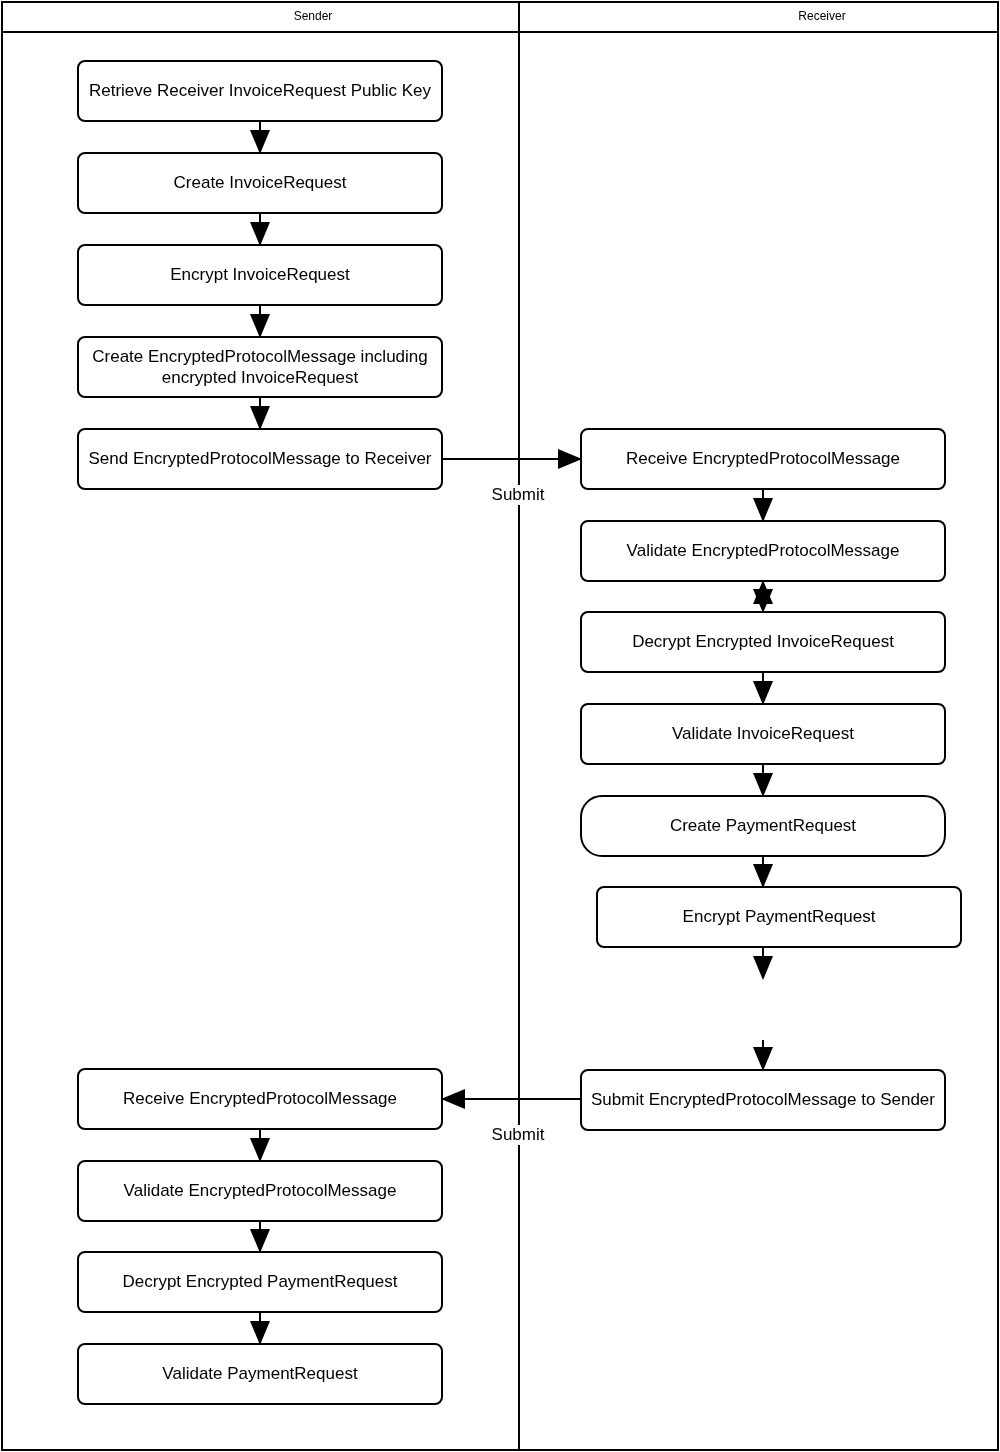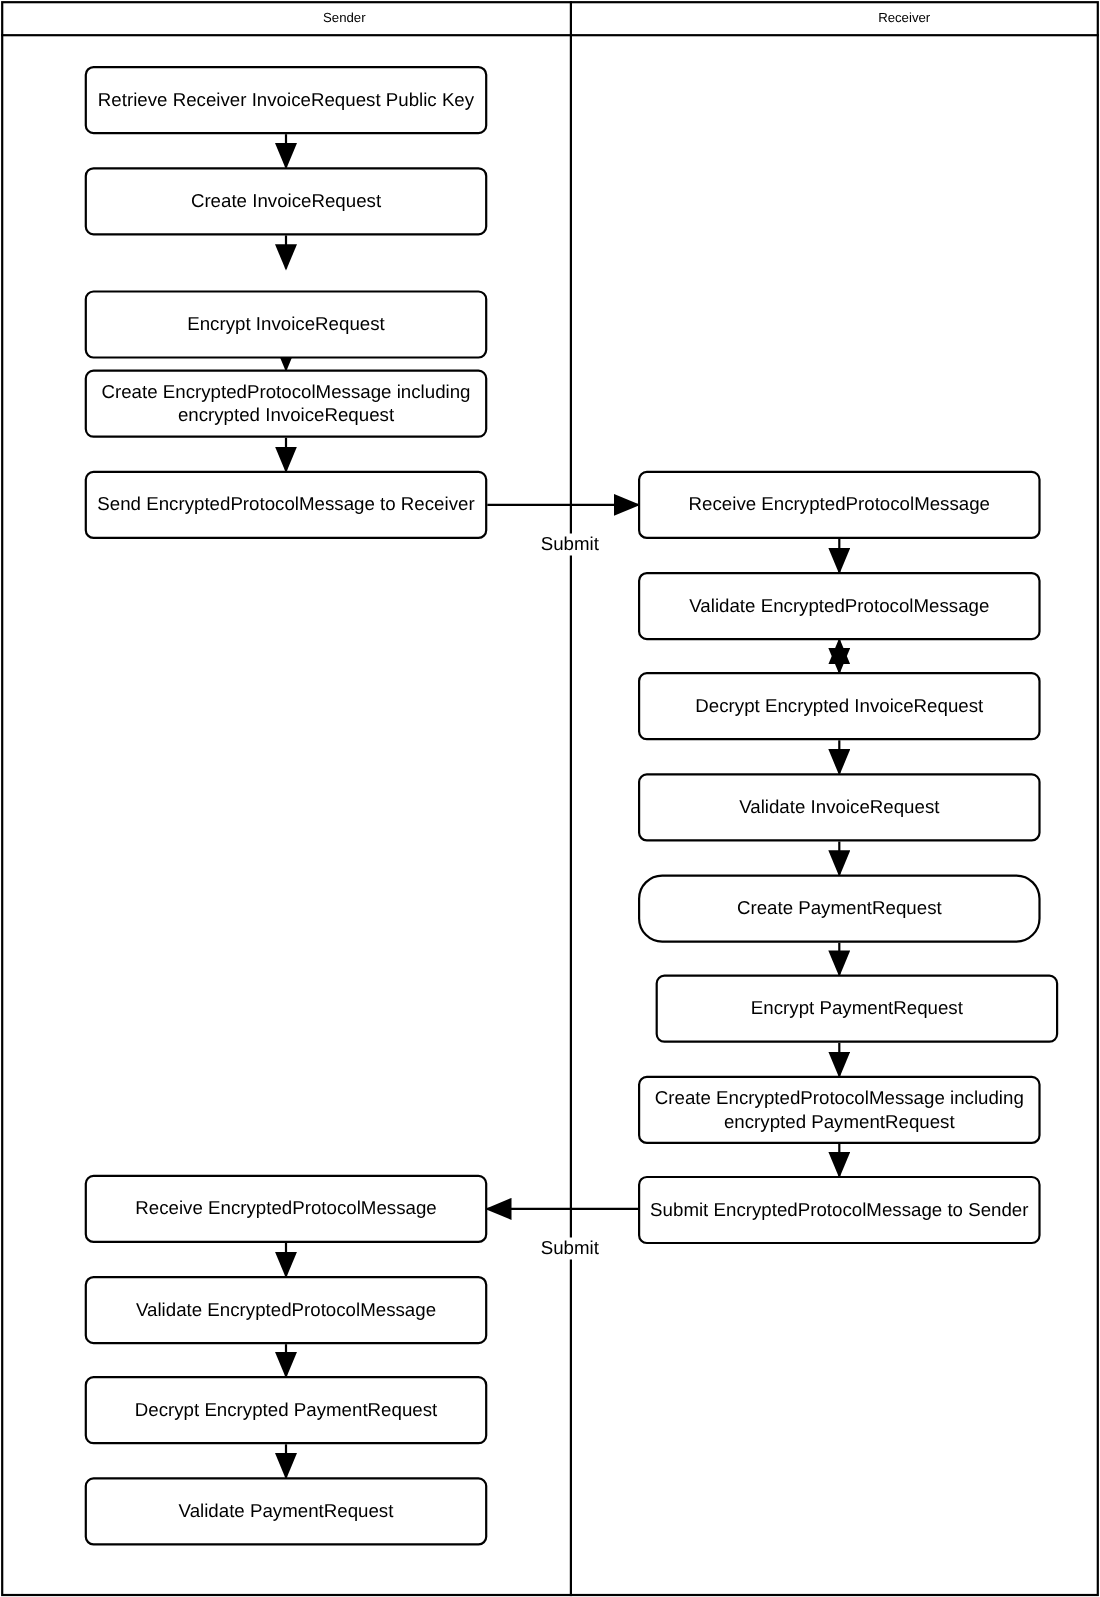--- a/index.html
+++ b/index.html
@@ -57,21 +57,21 @@
     justify-content: center;
     text-align: center;
     font-size: 17px;
     line-height: 1.25;
     padding: 0 6px;
   }
   .col-sender  { left: 77px; }
   .col-receiver{ left: 580px; }
   .n-s1 { top: 60px; }
   .n-s2 { top: 152px; }
-  .n-s3 { top: 244px; margin-top: 20px; }
+  .n-s3 { top: 244px; }
   .n-s4 { top: 336px; }
   .n-s5 { top: 428px; }
   .n-r1 { top: 428px; }
   .n-r2 { top: 520px; }
   .n-r3 { top: 611px; }
   .n-r4 { top: 703px; }
   .n-r5 { top: 795px; border-radius: 22px; }
   .n-r6 { top: 886px; margin-left: 16px; }
   .n-r7 { top: 978px; }
   .n-r8 { top: 1069px; }
@@ -134,21 +134,20 @@
   <div class="node col-sender n-s3">Encrypt InvoiceRequest</div>
   <div class="node col-sender n-s4">Create EncryptedProtocolMessage including encrypted InvoiceRequest</div>
   <div class="node col-sender n-s5">Send EncryptedProtocolMessage to Receiver</div>
 
   <div class="node col-receiver n-r1">Receive EncryptedProtocolMessage</div>
   <div class="node col-receiver n-r2">Validate EncryptedProtocolMessage</div>
   <div class="node col-receiver n-r3">Decrypt Encrypted InvoiceRequest</div>
   <div class="node col-receiver n-r4">Validate InvoiceRequest</div>
   <div class="node col-receiver n-r5">Create PaymentRequest</div>
   <div class="node col-receiver n-r6">Encrypt PaymentRequest</div>
-  <div class="node col-receiver n-r7">Create EncryptedProtocolMessage including encrypted PaymentRequest</div>
   <div class="node col-receiver n-r8">Submit EncryptedProtocolMessage to Sender</div>
 
   <div class="node col-sender n-s6">Receive EncryptedProtocolMessage</div>
   <div class="node col-sender n-s7">Validate EncryptedProtocolMessage</div>
   <div class="node col-sender n-s8">Decrypt Encrypted PaymentRequest</div>
   <div class="node col-sender n-s9">Validate PaymentRequest</div>
 
   <span class="edge-label el-1">Submit</span>
   <span class="edge-label el-2">Submit</span>
 

